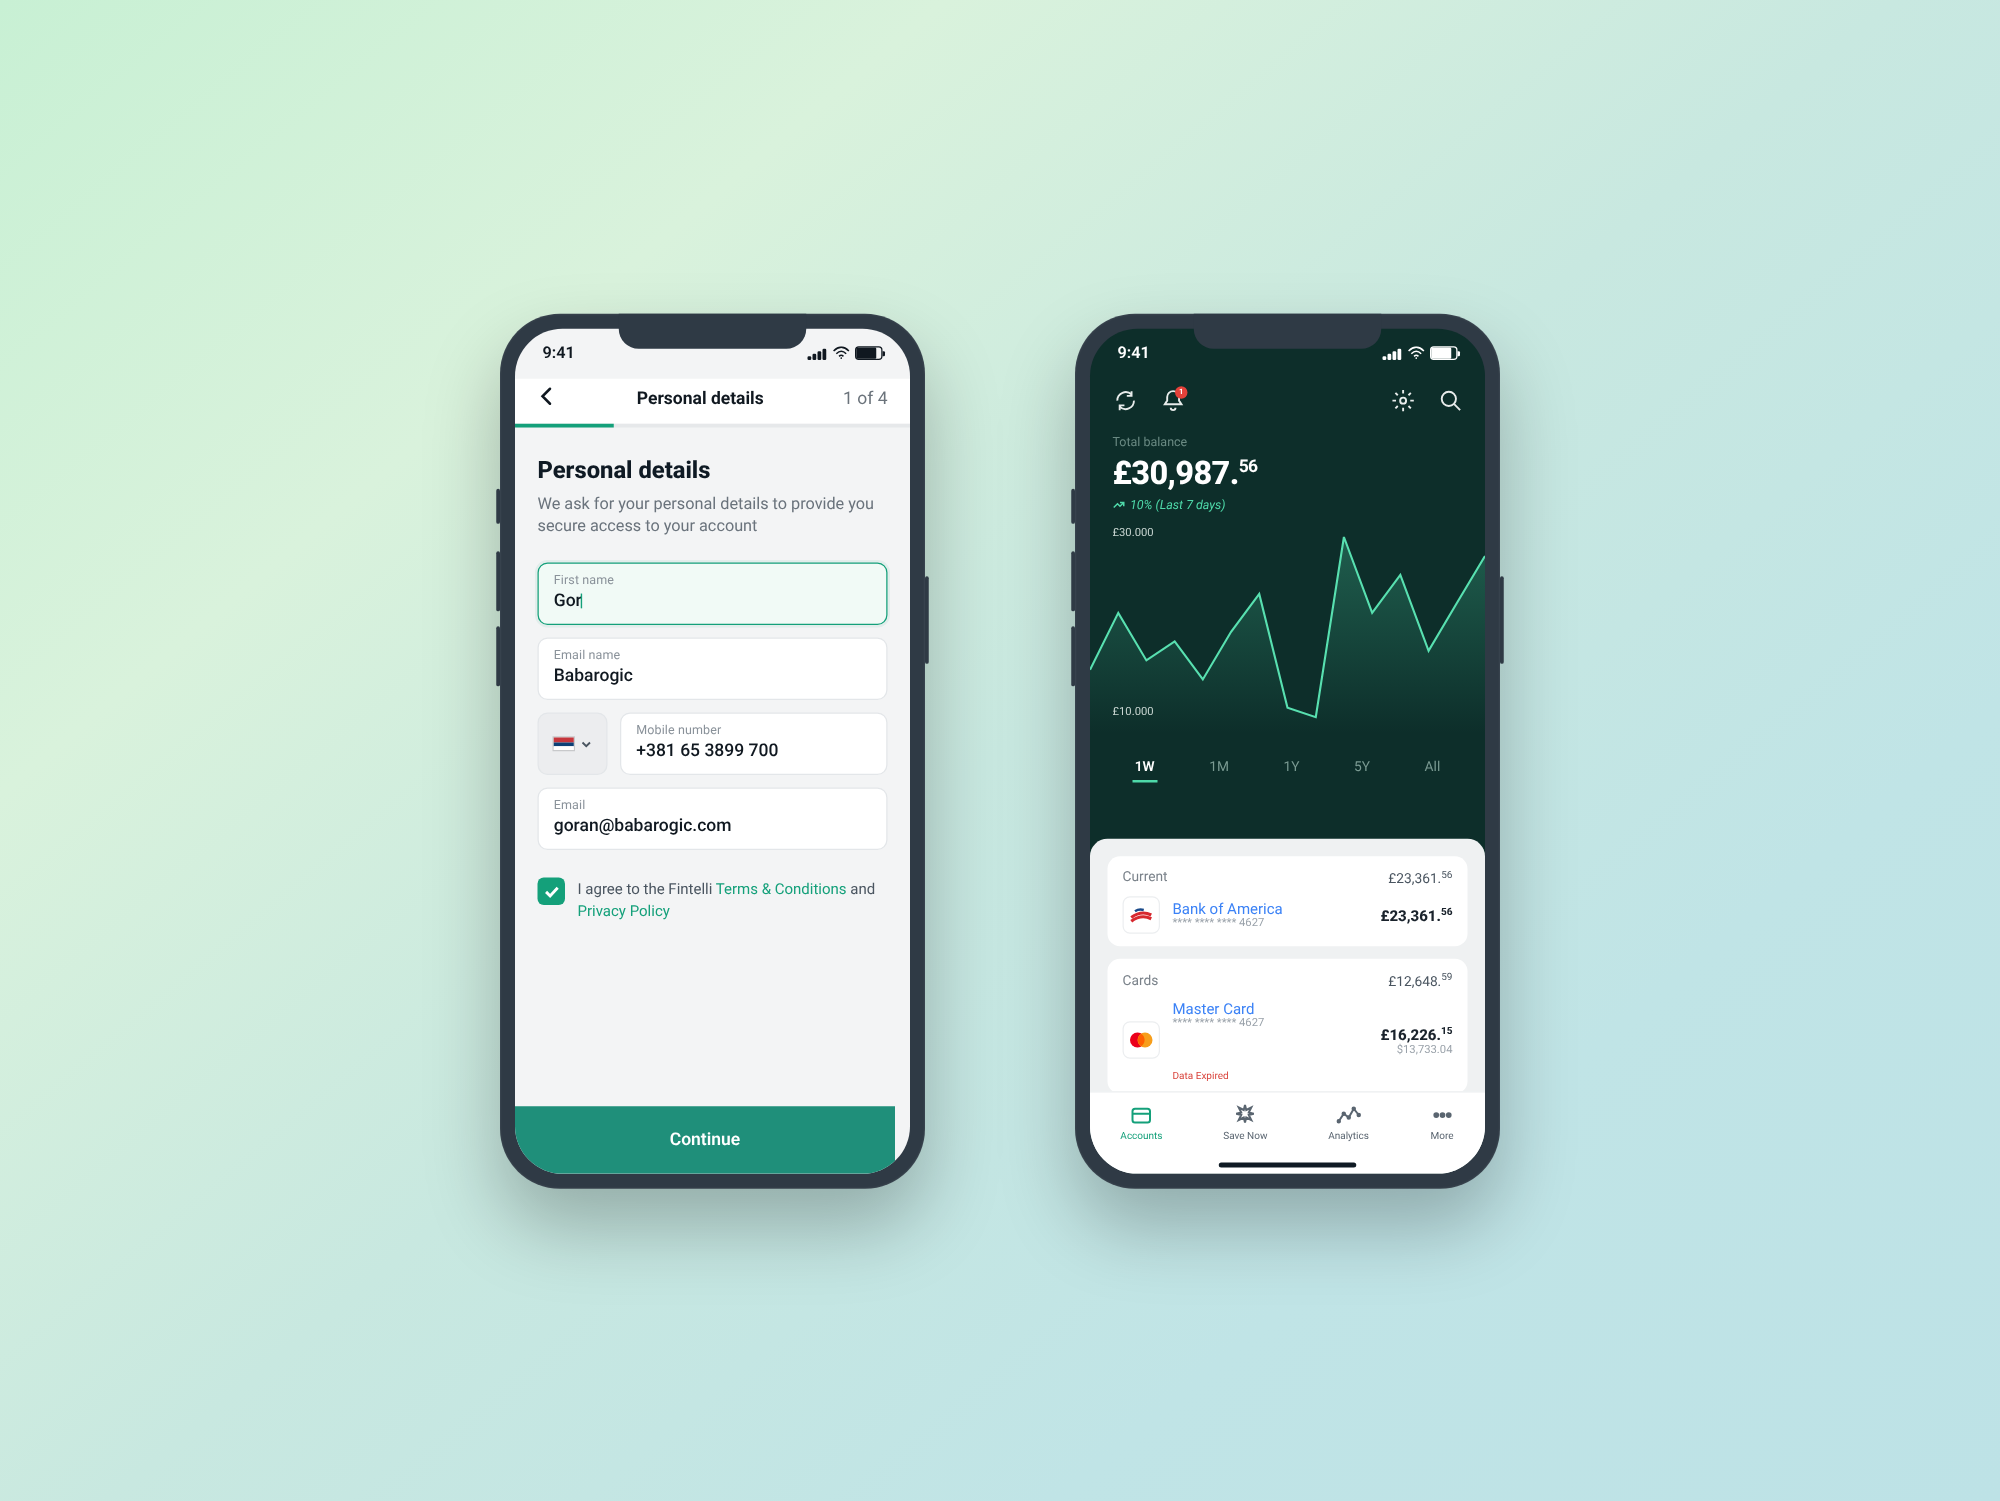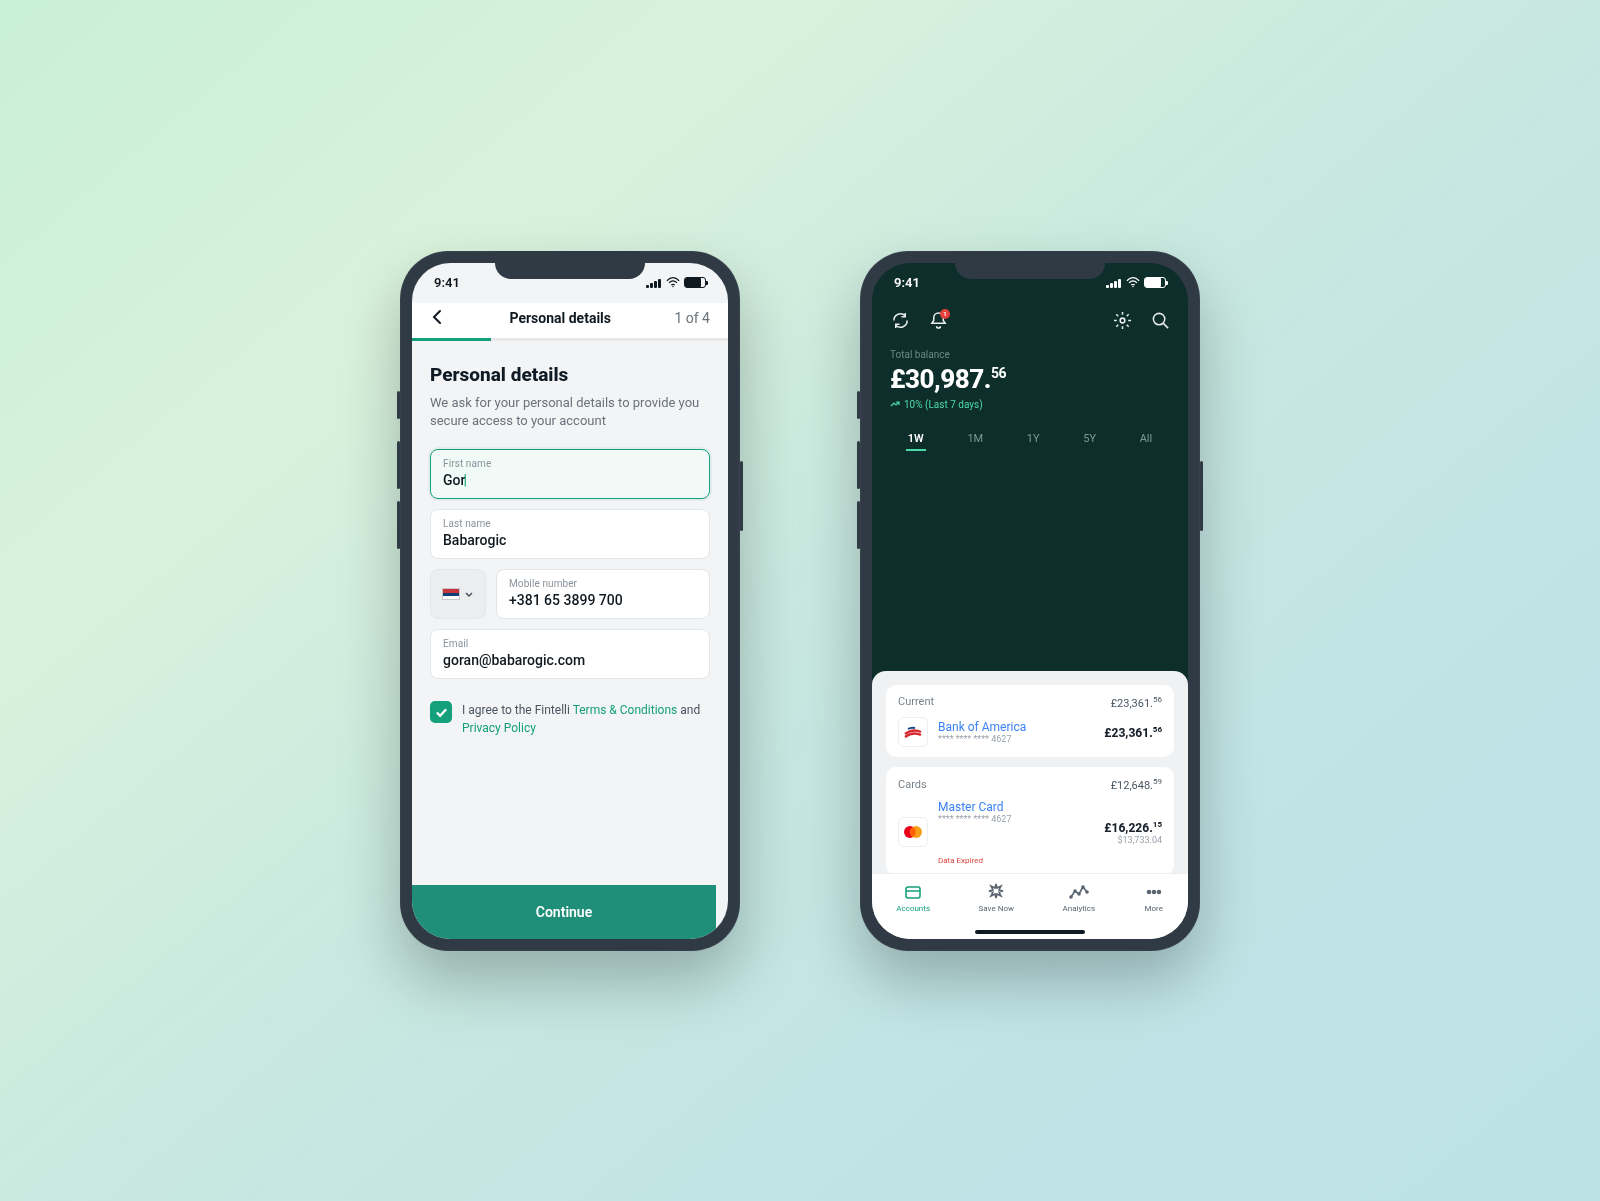--- a/index.html
+++ b/index.html
@@ -88,21 +88,21 @@
   .screen.dark { background:#0d2e2a; color:#fff; }
   .top-icons{display:flex;justify-content:space-between;align-items:center; padding:8px 18px 4px;}
   .ic{width:20px;height:20px; position:relative; display:flex;align-items:center;justify-content:center;}
   .ic svg{width:19px;height:19px;stroke:#e8eceb;stroke-width:1.6;fill:none;}
   .badge{position:absolute;top:-2px;right:-2px;width:10px;height:10px;background:#e5413a;border-radius:50%;
     font-size:6px;color:#fff;display:flex;align-items:center;justify-content:center;font-weight:700;}
   .bal-sec{padding:14px 18px 6px;}
   .bal-lbl{font-size:10px;color:#6a8a83;margin-bottom:4px;}
   .bal-val{font-size:26px;font-weight:800;letter-spacing:-0.5px;}
   .bal-val .cents{font-size:14px;font-weight:700;vertical-align:super;}
-  .change{font-size:10px;color:#4ed9a9;margin-top:5px;display:flex;align-items:center;gap:4px;}
+  .change{font-size:10px;color:#4ed9a9;margin-top:5px;display:flex;align-items:center;gap:4px;font-style:italic;}
   .chart-area{padding:8px 0 4px; position:relative; height:175px;}
   .ytick{font-size:9px;color:#c8d5d1; position:absolute; left:18px;}
   .sparkline{stroke:#58e0b0;stroke-width:1.7;fill:none;}
   .spark-fill{fill:url(#grad);stroke:none;}
   .range-tabs{display:flex;justify-content:space-around;padding:12px 14px 14px;}
   .range-tabs>div{font-size:11px;color:#7a9a92; padding:4px 2px;}
   .range-tabs>div.active{color:#fff;font-weight:600;border-bottom:2px solid #4ed9a9;}
   .bottom-panel{
     position:absolute; left:0;right:0;bottom:0; top:408px;
     background:#eff1f2; color:#1a232c;
@@ -187,21 +187,21 @@
     <div class="pad">
       <div class="h1">Personal details</div>
       <div class="sub">We ask for your personal details to provide you secure access to your account</div>
 
       <div class="field focus">
         <div class="lbl">First name</div>
         <div class="val cursor">Gor</div>
       </div>
 
       <div class="field">
-        <div class="lbl">Last name</div>
+        <div class="lbl">Email name</div>
         <div class="val">Babarogic</div>
       </div>
 
       <div class="phone-field">
         <div class="flag">
           <div class="flagbox">
             <div style="background:#c6363c"></div>
               <div style="background:#0c4076"></div>
               <div style="background:#fff"></div>
           </div>
@@ -300,20 +300,34 @@
         <span>£30,987.</span><span class="cents">56</span>
       </div>
       <div class="change">
         <svg width="10" height="10" viewBox="0 0 10 10">
             <path d="M1 7 L4 4 L6 6 L9 3 M6 3h3v3" stroke="#4ed9a9" stroke-width="1.2" fill="none"></path>
           </svg>
         <span>10% (Last 7 days)</span>
       </div>
     </div>
 
+    <div class="chart-area">
+      <span class="ytick" style="top:6px">£30.000</span>
+      <span class="ytick" style="bottom:16px">£10.000</span>
+      <svg id="spark" width="100%" height="100%" viewBox="0 0 320 175" preserveAspectRatio="none">
+        <defs>
+            <linearGradient id="grad" x1="0" y1="0" x2="0" y2="1">
+          <stop offset="0%" stop-color="#4ed9a9" stop-opacity="0.28"></stop>
+          <stop offset="100%" stop-color="#4ed9a9" stop-opacity="0"></stop>
+        </linearGradient>
+          </defs>
+        <path class="spark-fill" id="spark-fill" d="M0.0 120.1 L22.9 71.2 L45.7 112.0 L68.6 95.7 L91.4 128.3 L114.3 87.5 L137.1 54.9 L160.0 152.7 L182.9 160.8 L205.7 6.0 L228.6 71.2 L251.4 38.6 L274.3 103.8 L297.1 63.0 L320.0 22.3 L320 175 L0 175 Z"></path>
+        <path class="sparkline" id="spark-line" d="M0.0 120.1 L22.9 71.2 L45.7 112.0 L68.6 95.7 L91.4 128.3 L114.3 87.5 L137.1 54.9 L160.0 152.7 L182.9 160.8 L205.7 6.0 L228.6 71.2 L251.4 38.6 L274.3 103.8 L297.1 63.0 L320.0 22.3"></path>
+      </svg>
+    </div>
 
     <div class="range-tabs" id="ranges">
         <div class="active">1W</div>
         <div>1M</div>
         <div>1Y</div>
         <div>5Y</div>
         <div>All</div>
       </div>
 
     <div class="bottom-panel">

